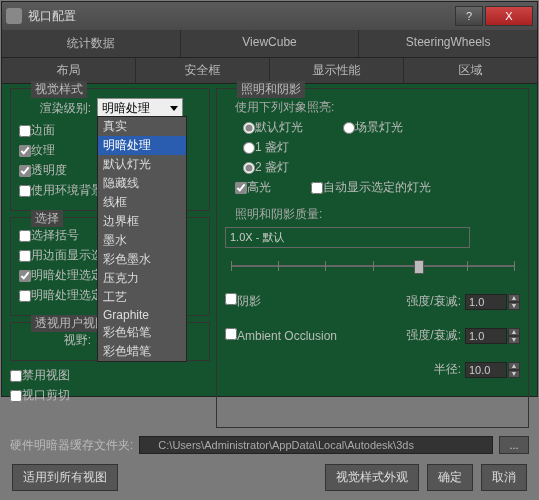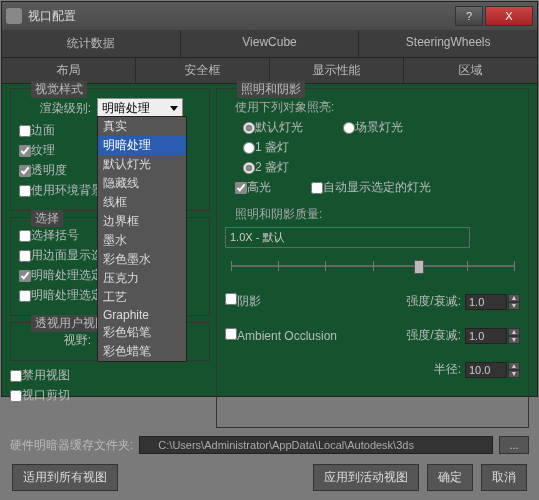--- a/index.html
+++ b/index.html
@@ -286,17 +286,17 @@
 
   <div class="path-row">
     <span>硬件明暗器缓存文件夹:</span>
     <input class="path-input" value="C:\Users\Administrator\AppData\Local\Autodesk\3ds" style="">
     <div class="browse">...</div>
   </div>
 
   <div class="footer">
     <div class="btn">适用到所有视图</div>
     <div class="spacer"></div>
-    <div class="btn">应用到活动视图</div>
+    <div class="btn">视觉样式外观</div>
     <div class="btn">确定</div>
     <div class="btn">取消</div>
   </div>
 </div>
 
 </body></html>

